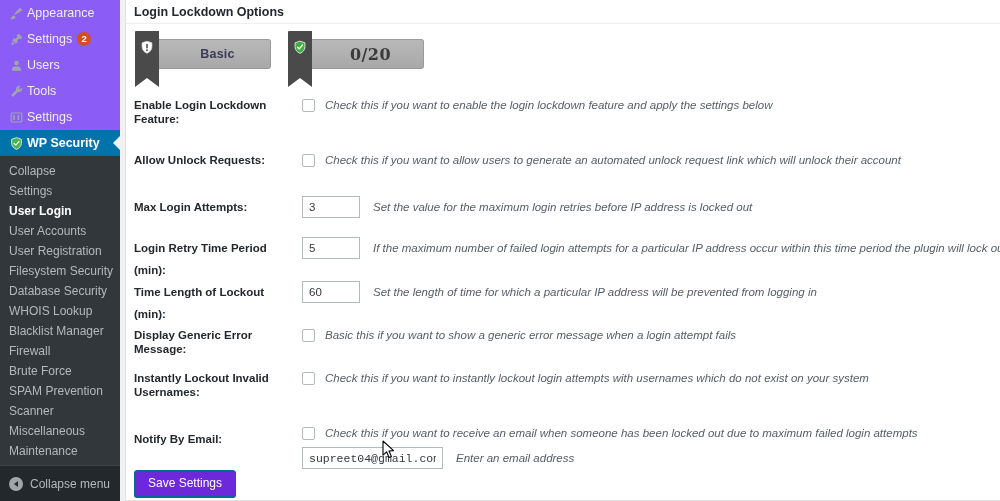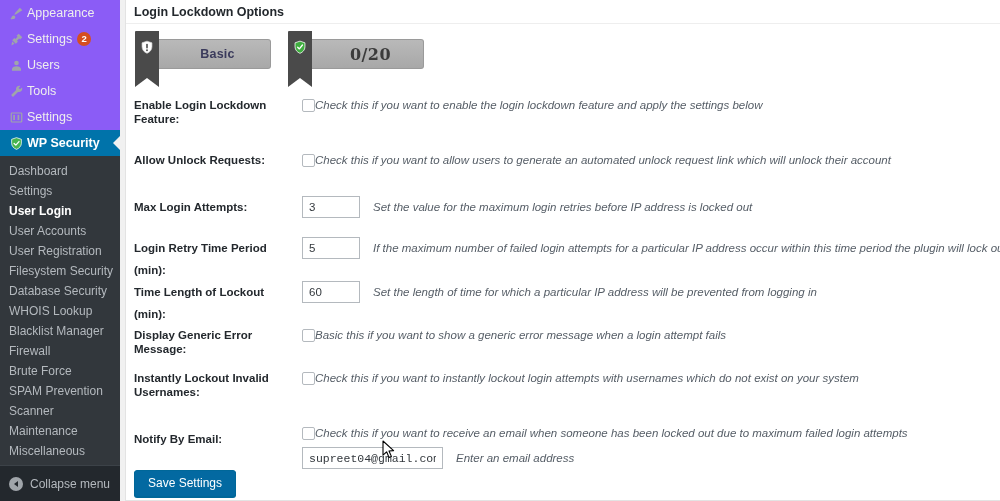--- a/index.html
+++ b/index.html
@@ -209,20 +209,21 @@
     background: #fff;
     border-radius: 2px;
     flex: 0 0 13px;
     margin-top: 1px;
     cursor: pointer;
   }
   .desc {
     font-size: 11.5px;
     font-style: italic;
     color: #555d66;
+    margin-left: 10px;
     line-height: 14px;
     white-space: nowrap;
   }
   .txt {
     height: 22px;
     border: 1px solid #b4b9be;
     background: #fff;
     font-size: 11.5px;
     color: #32373c;
     padding: 0 6px;
@@ -238,21 +239,21 @@
     color: #555d66;
     margin-left: 13px;
     line-height: 22px;
     white-space: nowrap;
   }
 
   
   .abs { position: absolute; left: 0; width: 980px; }
 
   .btn-save {
-    background: #0369a1;
+    background: #6d28d9;
     border: 1px solid #006799;
     color: #fff;
     font-size: 12px;
     font-weight: 400;
     padding: 5px 13px 6px;
     border-radius: 3px;
     cursor: pointer;
     font-family: "Liberation Sans", sans-serif;
     box-shadow: 0 1px 0 #006799;
   }
@@ -323,35 +324,35 @@
             <path d="M10 2.2 L16.5 4.4 V9.6 C16.5 13.4 13.7 16.4 10 17.8 C6.3 16.4 3.5 13.4 3.5 9.6 V4.4 Z" fill="#46b450" stroke="#ffffff" stroke-width="1"></path>
             <path d="M6.8 9.9 L9.1 12.2 L13.3 7.4" fill="none" stroke="#ffffff" stroke-width="1.7" stroke-linecap="round" stroke-linejoin="round"></path>
           </svg>
         </span>
         <span class="mi-label">WP Security</span>
         <span class="arrow"></span>
       </div>
     </div>
 
     <div class="submenu">
-      <span class="sub-item">Dashboard</span>
+      <span class="sub-item">Collapse</span>
       <span class="sub-item">Settings</span>
       <span class="sub-item current">User Login</span>
       <span class="sub-item">User Accounts</span>
       <span class="sub-item">User Registration</span>
       <span class="sub-item">Filesystem Security</span>
       <span class="sub-item">Database Security</span>
       <span class="sub-item">WHOIS Lookup</span>
       <span class="sub-item">Blacklist Manager</span>
       <span class="sub-item">Firewall</span>
       <span class="sub-item">Brute Force</span>
       <span class="sub-item">SPAM Prevention</span>
       <span class="sub-item">Scanner</span>
+      <span class="sub-item">Miscellaneous</span>
       <span class="sub-item">Maintenance</span>
-      <span class="sub-item">Miscellaneous</span>
     </div>
 
     <div class="collapse-wrap">
       <span class="collapse-ico">
           <i></i>
         </span>
       <span class="collapse-label">Collapse menu</span>
     </div>
   </div>
 

